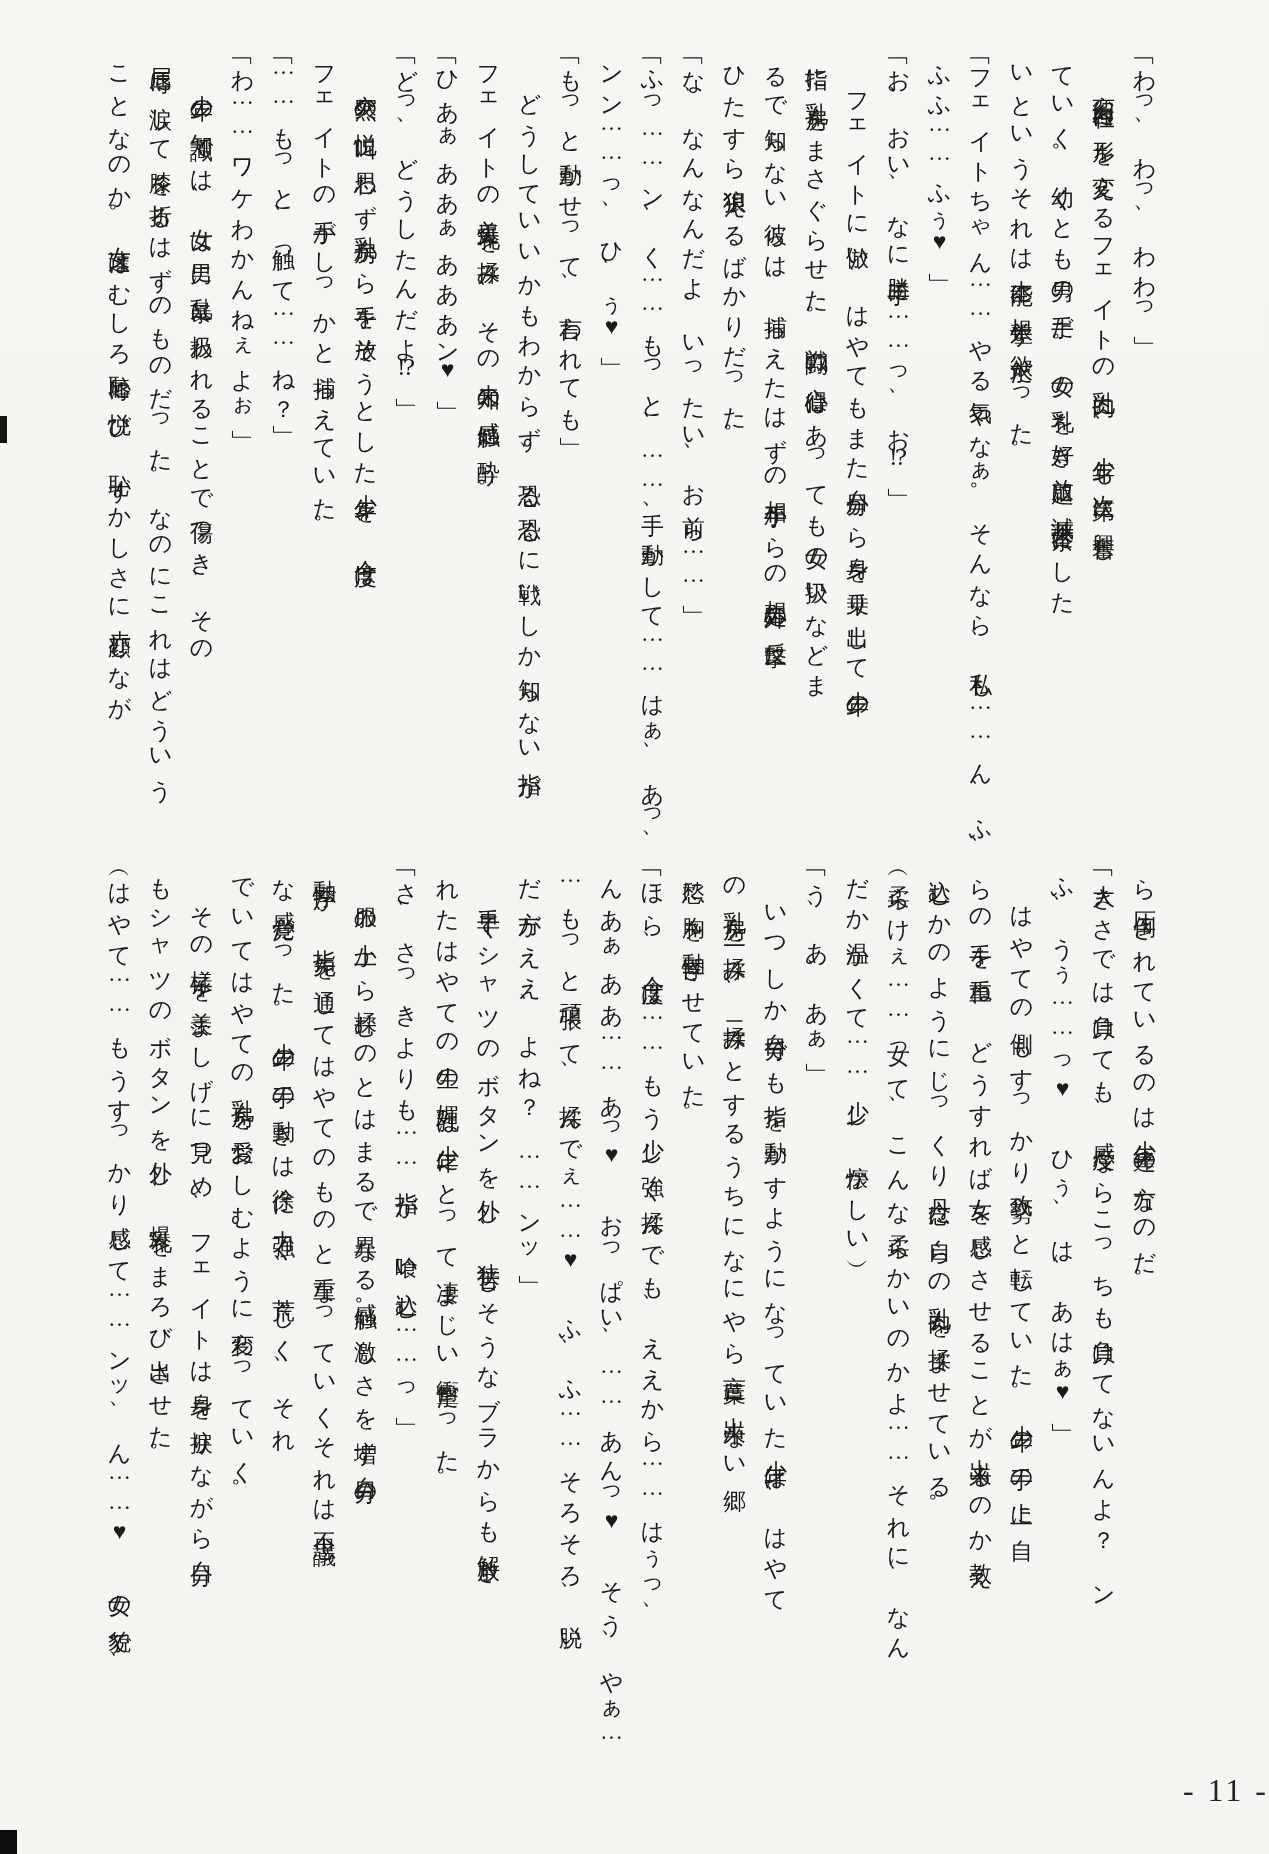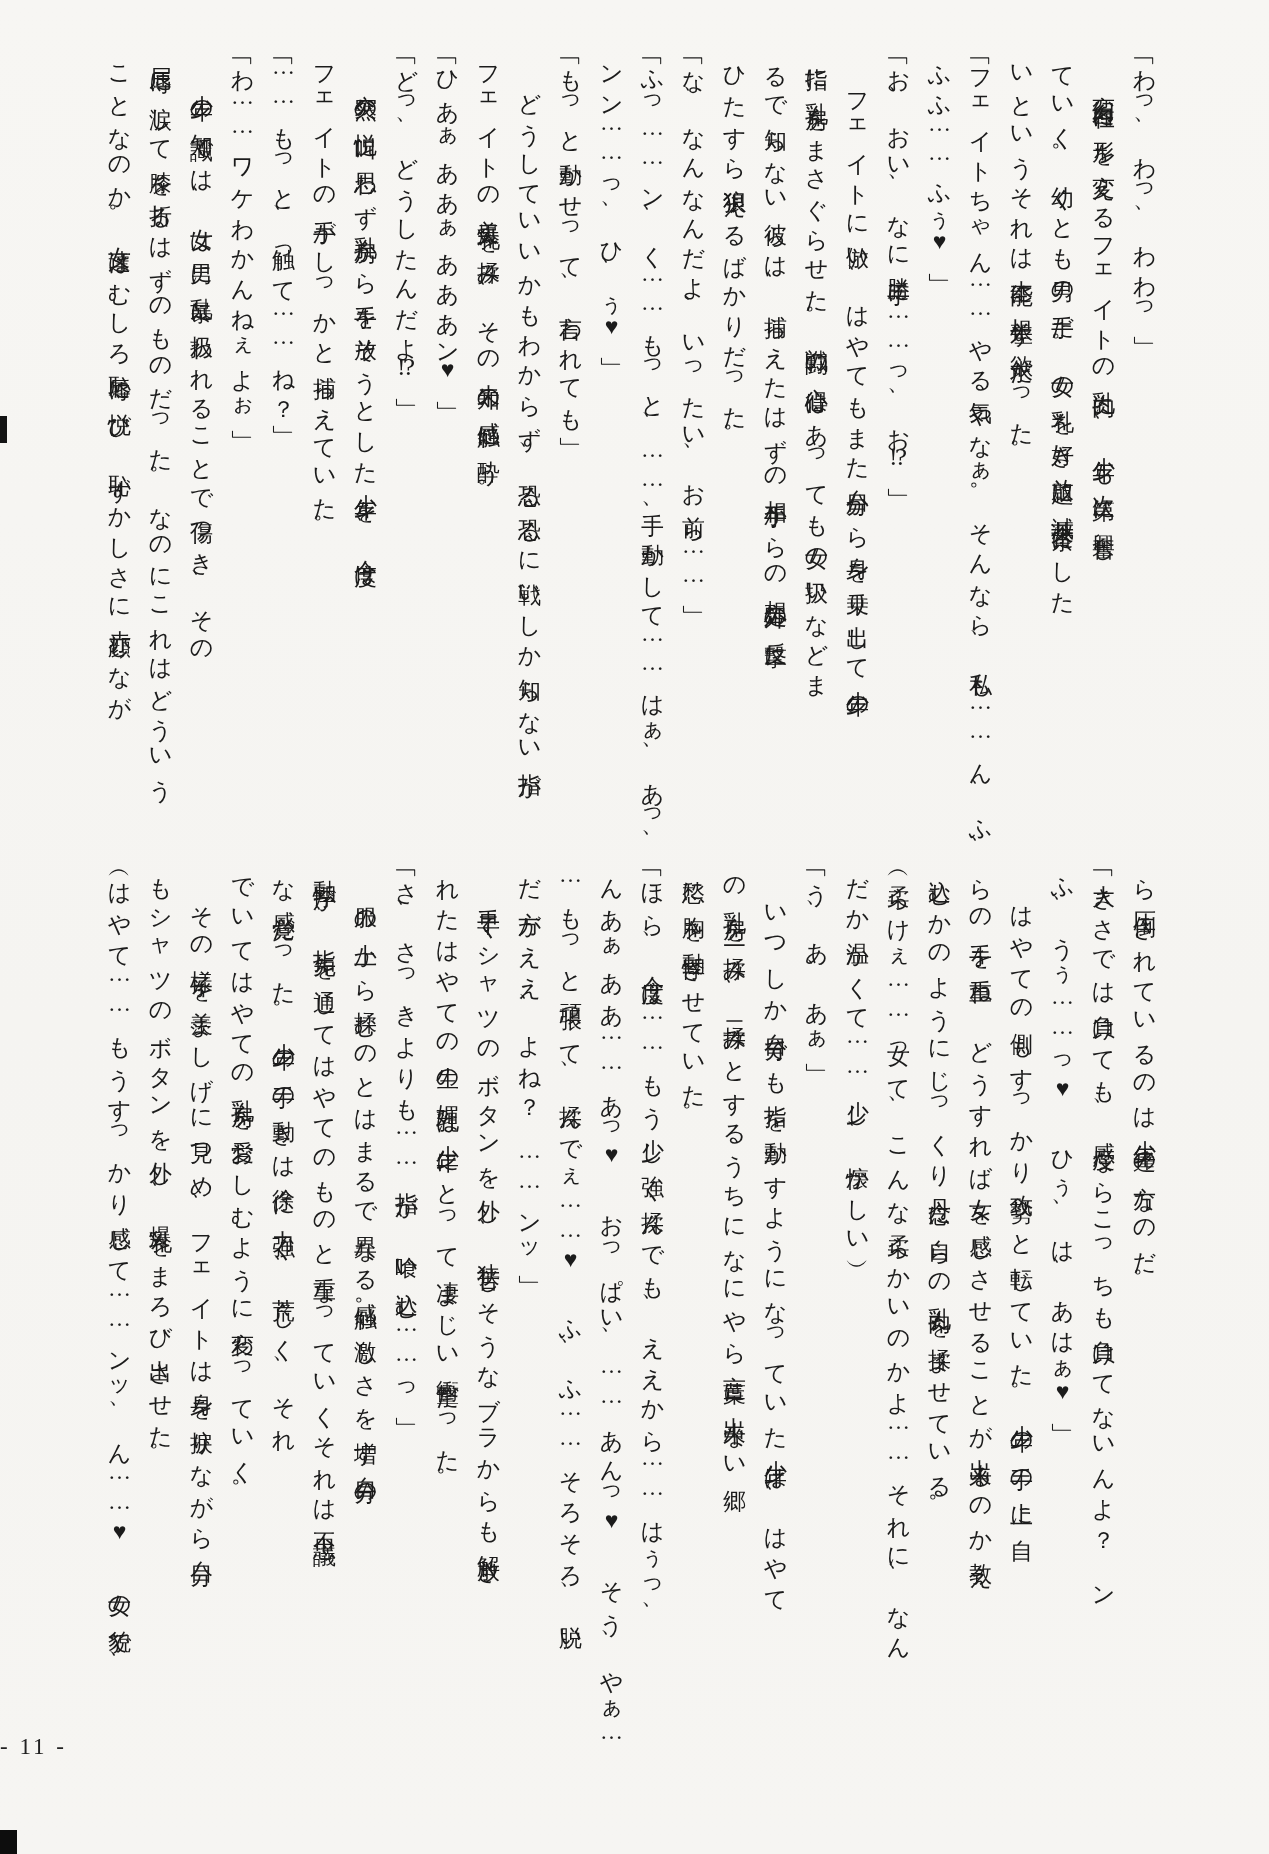--- a/index.html
+++ b/index.html
@@ -38,25 +38,25 @@
   }
   .vblock.bottom {
     top: 862px;
     height: 852px;
   }
   .vblock.bottom .col {
     letter-spacing: 5px;
   }
   .page-number {
     position: absolute;
-    top: 1734px;
+    top: 1772px;
     left: 0;
     width: 100%;
-    text-align: left;
-    font-size: 23px;
+    text-align: right;
+    font-size: 32px;
     letter-spacing: 3px;
     color: #222;
   }
   .mark-corner {
     position: absolute;
     left: 0;
     top: 1830px;
     width: 17px;
     height: 24px;
     background: #0d0d0d;

